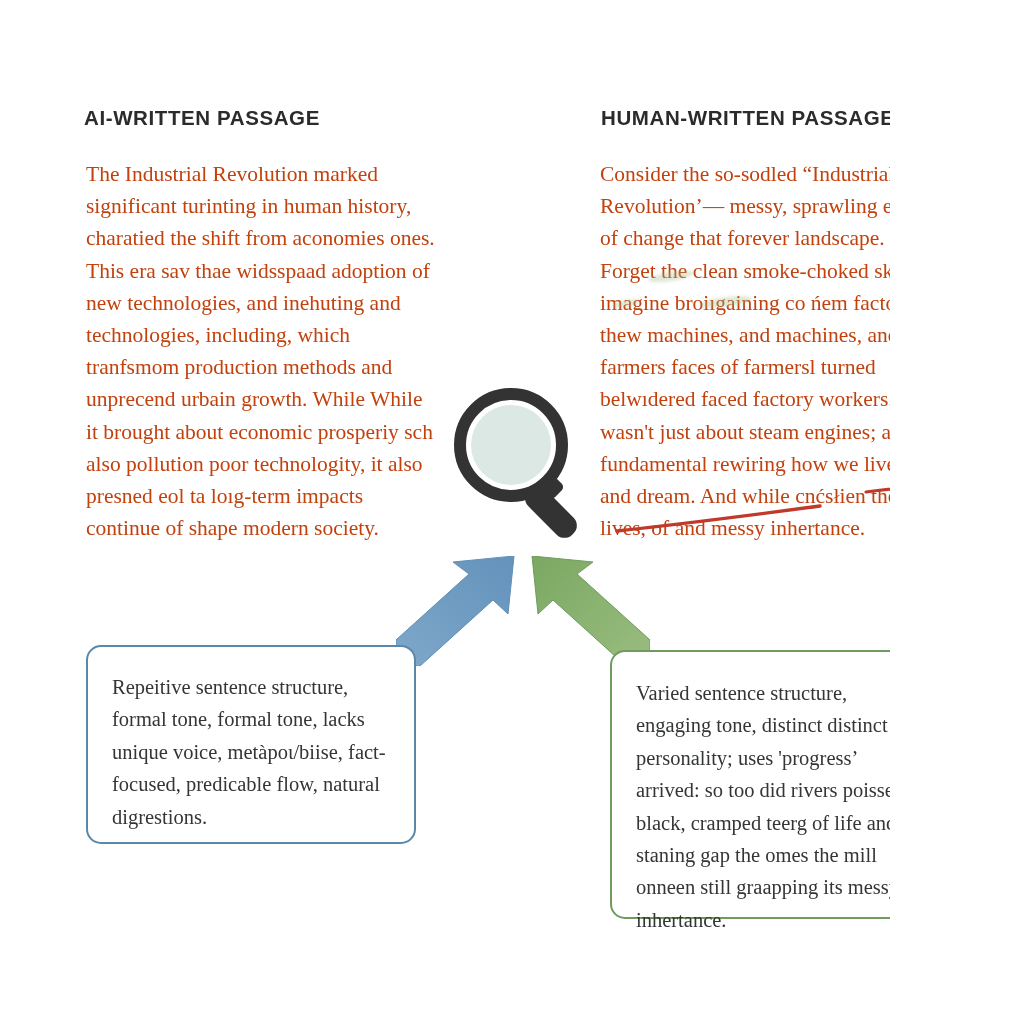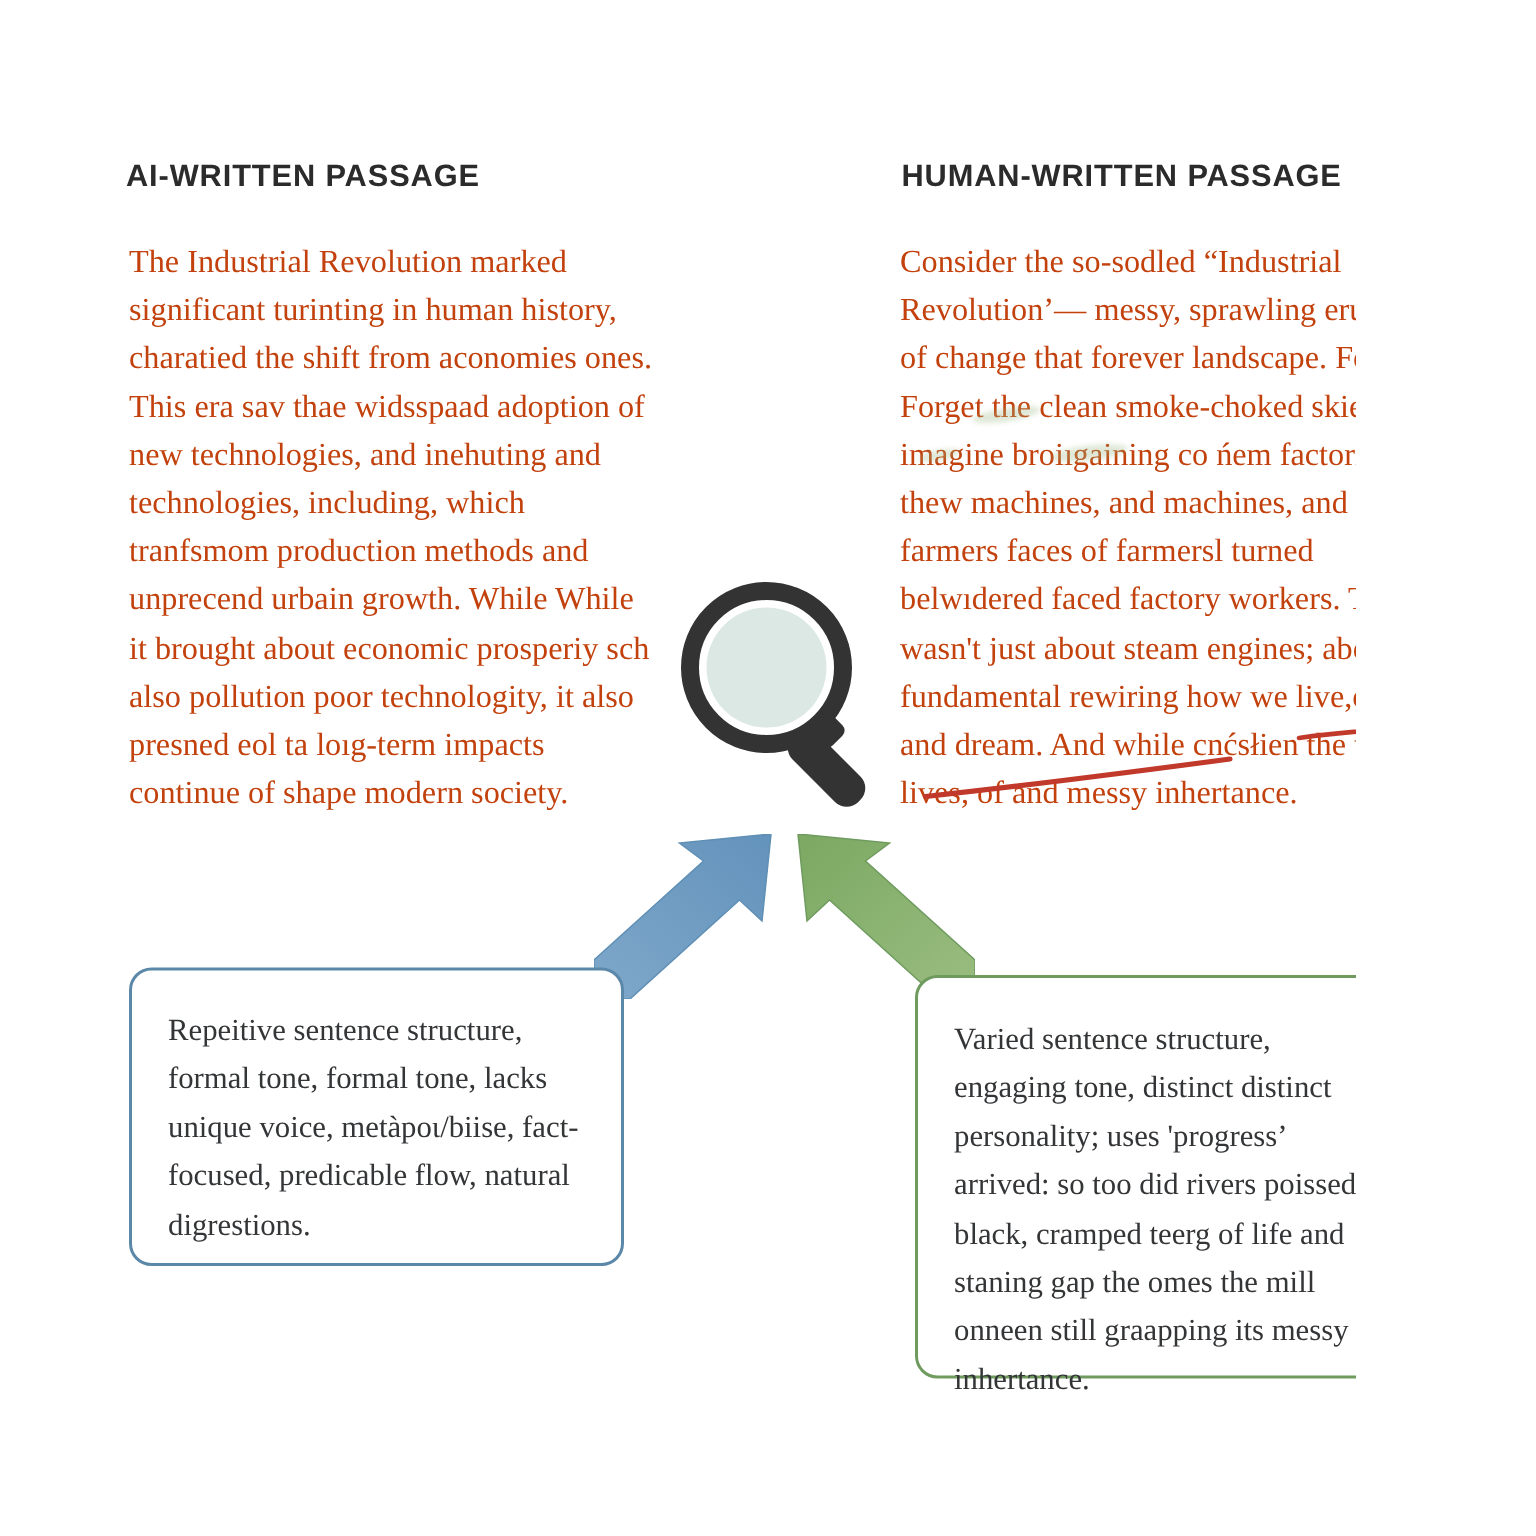--- a/index.html
+++ b/index.html
@@ -10,21 +10,20 @@
   body {
     font-family: "Liberation Serif", "DejaVu Serif", serif;
     -webkit-font-smoothing: antialiased;
   }
   #page {
     position: relative;
     width: 890px;
     height: 1024px;
     background: #ffffff;
     overflow: hidden;
-    padding-left: 14px;
   }
 
   
   .col-heading {
     position: absolute;
     font-family: "Liberation Sans", "DejaVu Sans", sans-serif;
     font-weight: 700;
     font-size: 20.5px;
     letter-spacing: 0.6px;
     color: #2b2b2b;

